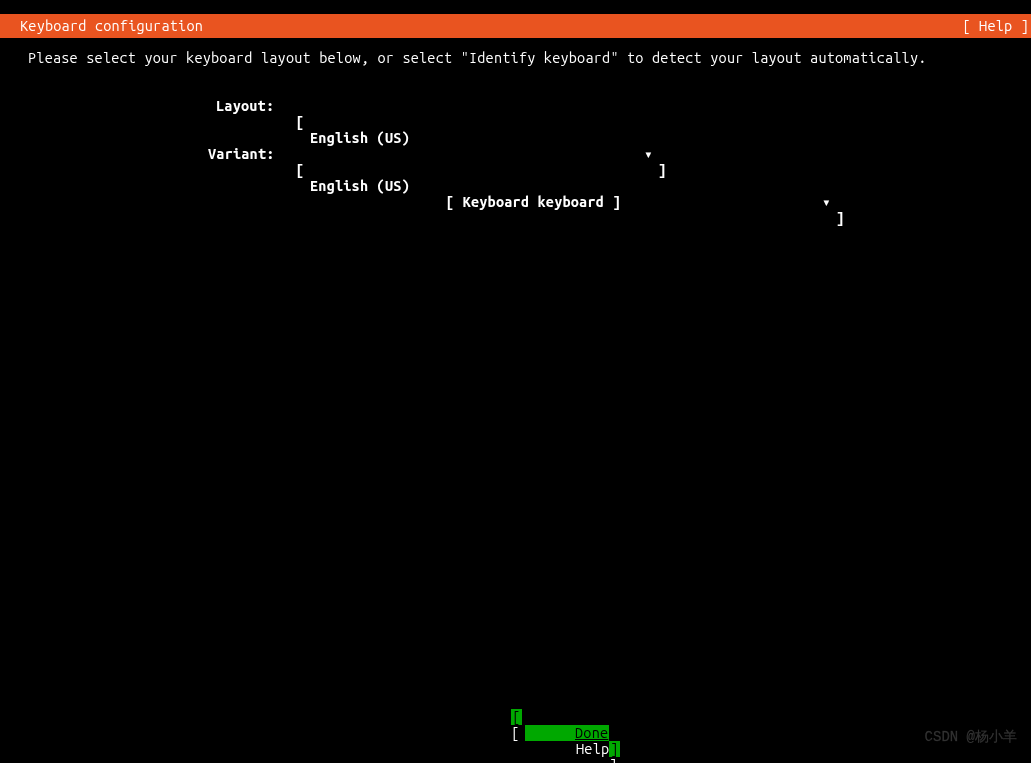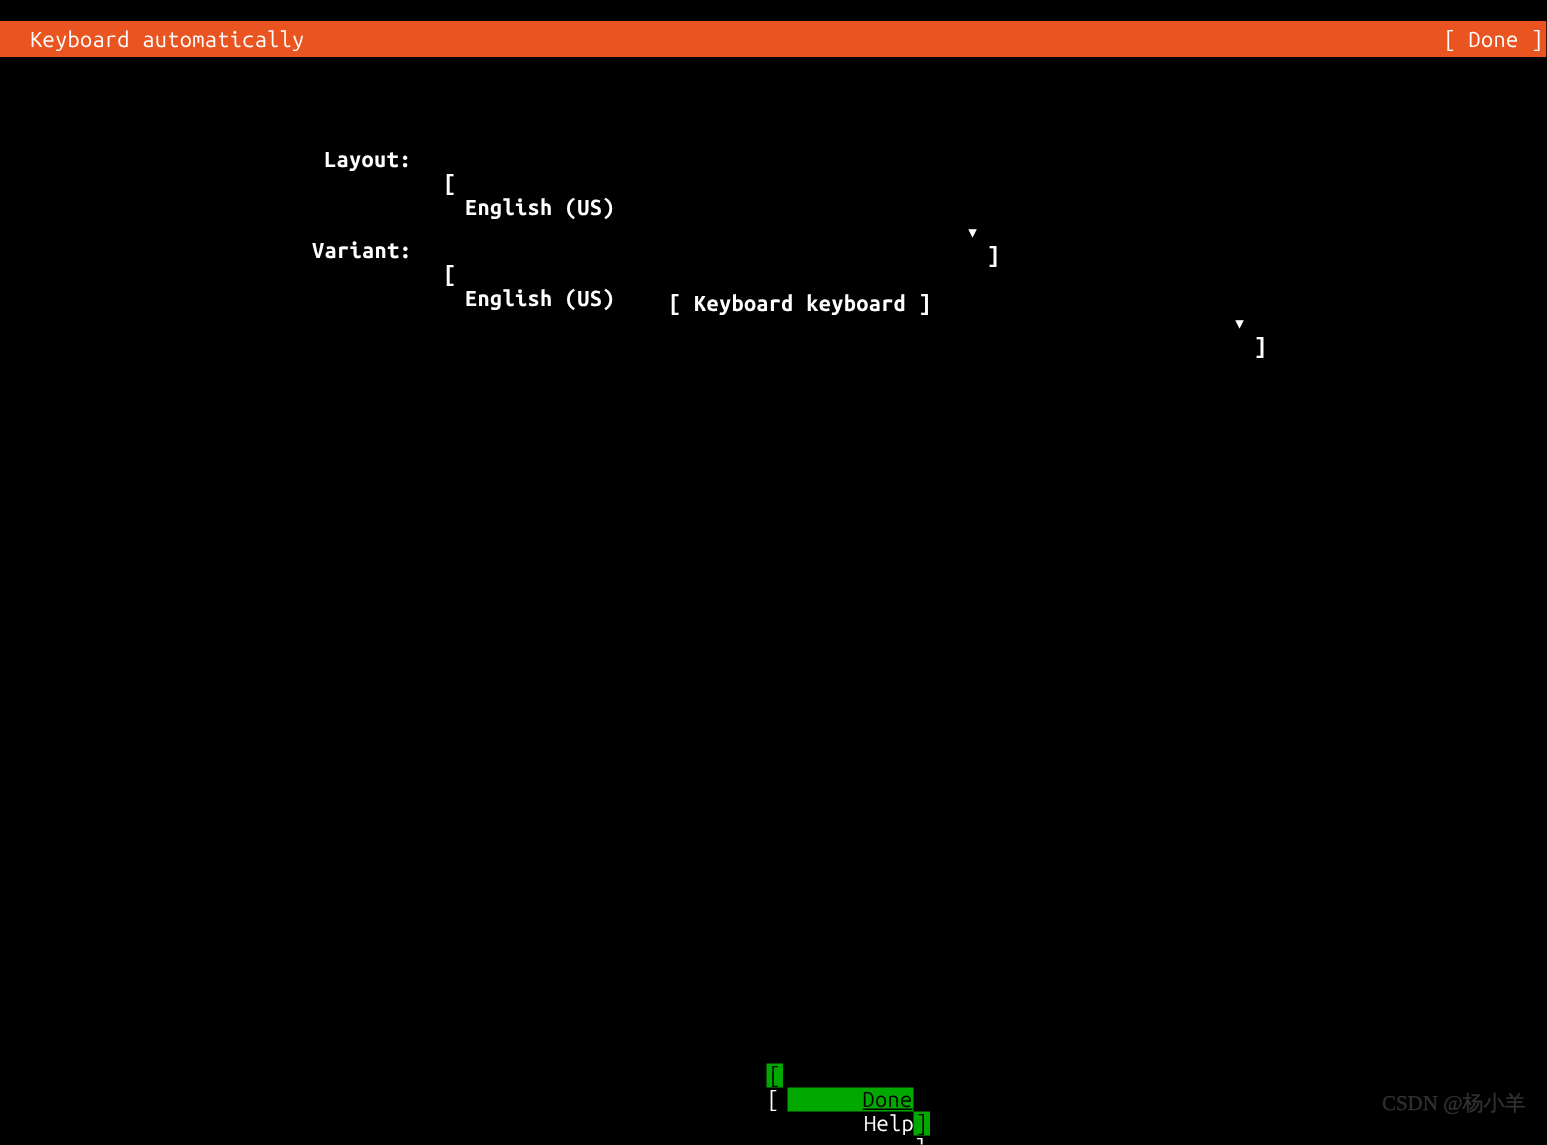--- a/index.html
+++ b/index.html
@@ -37,21 +37,21 @@
     .instruction {
       position: absolute;
       top: 12px;
       left: 28px;
       white-space: pre;
     }
 
     
     .row { position: absolute; white-space: pre; font-weight: bold; }
     .layout-row   { top: 44px; }
-    .variant-row  { top: 105px; }
+    .variant-row  { top: 92px; }
 
     .label-cell {
       position: absolute;
       text-align: right;
     }
     .layout-label   { left: 216px; }
     .variant-label  { left: 208px; }
 
     .select-open  { position: absolute; left: 296px; }
     .select-value { position: absolute; left: 310px; }
@@ -84,36 +84,37 @@
       padding: 0 1px;
     }
     .underline { text-decoration: underline; }
 
     
     .watermark {
       position: absolute;
       right: 14px;
       bottom: 18px;
       color: rgba(180,180,180,0.25);
-      font-family: Liberation Serif, serif;
+      font-family: Liberation Mono, monospace;
       font-size: 14px;
       -webkit-text-stroke: 0.3px rgba(120,120,120,0.25);
       letter-spacing: 0;
     }
   </style>
 </head>
 <body>
 
 <div class="header">
-  <span class="header-title">Keyboard automatically</span>
-  <span class="header-help">[ Done ]</span>
+  <span class="header-title">Keyboard configuration</span>
+  <span class="header-help">[ Help ]</span>
 </div>
 
 <div class="canvas">
 
+  <div class="instruction">Please select your keyboard layout below, or select "Identify keyboard" to detect your layout automatically.</div>
 
   <div class="row layout-row">
     <span class="label-cell layout-label">Layout:</span>
     <span class="select-open">[</span>
     <span class="select-value">English (US)</span>
     <span class="select-arrow-layout">▾</span>
     <span class="select-close-layout">]</span>
   </div>
 
   <div class="row variant-row">

